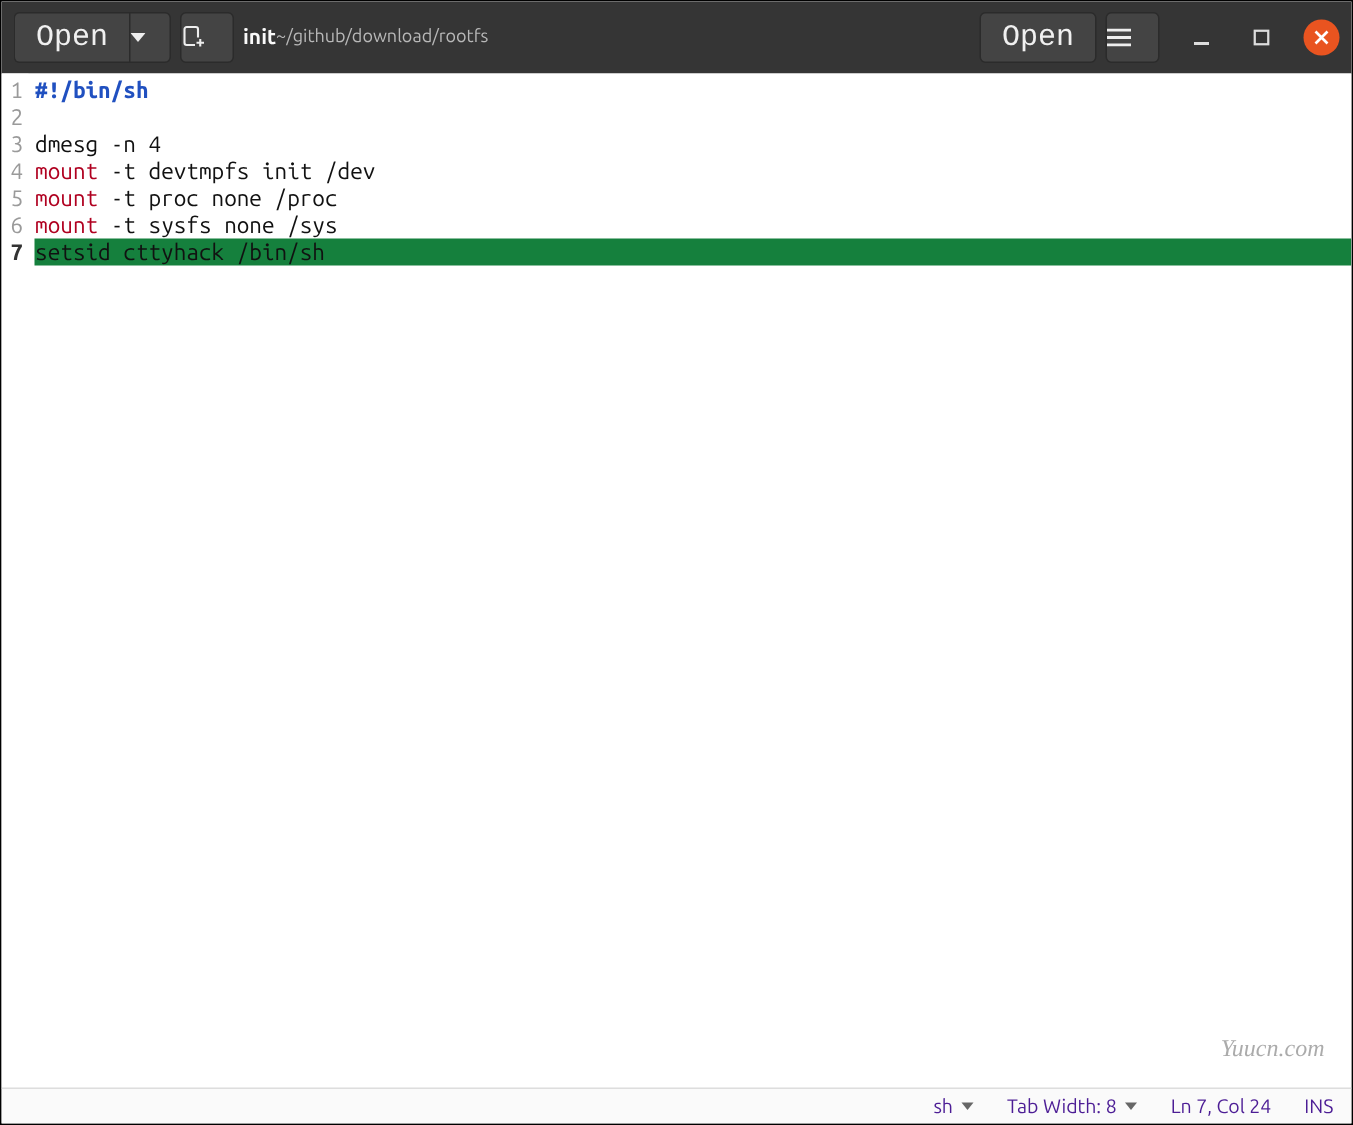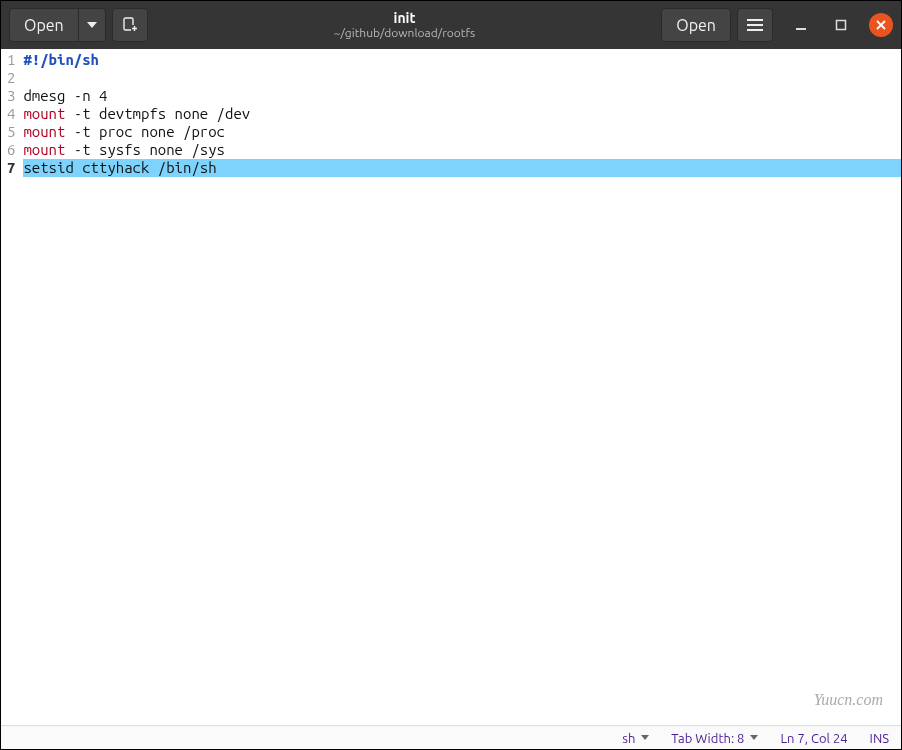--- a/index.html
+++ b/index.html
@@ -21,35 +21,36 @@
     color: #f0f0f0;
   }
   .tb-btn {
     background: #444;
     border: 1px solid #2b2b2b;
     border-radius: 4px;
     color: #f0f0f0;
     height: 34px;
     display: flex;
     align-items: center;
-    justify-content: center;
-    font-size: 16px;
+    justify-content: flex-start;
+    font-size: 20px;
     padding: 0 14px;
     cursor: pointer;
+    font-family: Liberation Mono, monospace;
   }
   .btn-group { display: flex; }
   .btn-group .tb-btn:first-child { border-top-right-radius:0; border-bottom-right-radius:0; border-right:none;}
   .btn-group .tb-btn:last-child { border-top-left-radius:0; border-bottom-left-radius:0;}
   .tb-icon-only { padding: 0; width: 36px; }
   .center-block {
     flex: 1;
     display: flex;
-    flex-direction: column;
+    flex-direction: row;
     align-items: center;
-    justify-content: space-between;
+    justify-content: flex-start;
     line-height: 1.1;
   }
   .title-main { font-weight: 600; font-size: 14px; color: #fafafa;}
   .title-sub { font-size: 12px; color: #b8b8b8;}
   .win-ctrl {
     width: 24px; height: 24px;
     border-radius: 50%;
     display:flex; align-items:center; justify-content:center;
     margin-left: 10px;
     cursor:pointer;
@@ -72,21 +73,21 @@
     color:#9a9a9a;
     user-select:none;
     background:#fff;
   }
   .gutter .cur { color:#333; font-weight:bold;}
   .code {
     padding: 2px 0 0 4px;
     white-space: pre;
     flex:1;
   }
-  .code .line.cur { background:#7dd3fc; display:block; width:100%;}
+  .code .line.cur { background:#15803d; display:block; width:100%;}
   .kw-blue { color:#2050c0; font-weight:bold;}
   .kw-red { color:#b00020; font-weight:normal;}
   .plain { color:#111;}
   
   .statusbar {
     position:absolute; bottom:0; left:0; right:0;
     height:24px;
     border-top:1px solid #ddd;
     background:#fafafa;
     display:flex;
@@ -178,21 +179,21 @@
       <div>2</div>
       <div>3</div>
       <div>4</div>
       <div>5</div>
       <div>6</div>
       <div class="cur">7</div>
     </div>
   <div class="code" id="code"><span class="line"><span class="kw-blue">#!/bin/sh</span></span>
 <span class="line">&nbsp;</span>
 <span class="line"><span class="plain">dmesg -n 4</span></span>
-<span class="line"><span class="kw-red">mount</span><span class="plain"> -t devtmpfs none /dev</span></span>
+<span class="line"><span class="kw-red">mount</span><span class="plain"> -t devtmpfs init /dev</span></span>
 <span class="line"><span class="kw-red">mount</span><span class="plain"> -t proc none /proc</span></span>
 <span class="line"><span class="kw-red">mount</span><span class="plain"> -t sysfs none /sys</span></span>
 <span class="line cur"><span class="plain">setsid cttyhack /bin/sh</span></span>
 </div>
 </div>
 
 <div class="statusbar">
   <div class="sb-item dd">
     <span>sh</span>
   </div>

